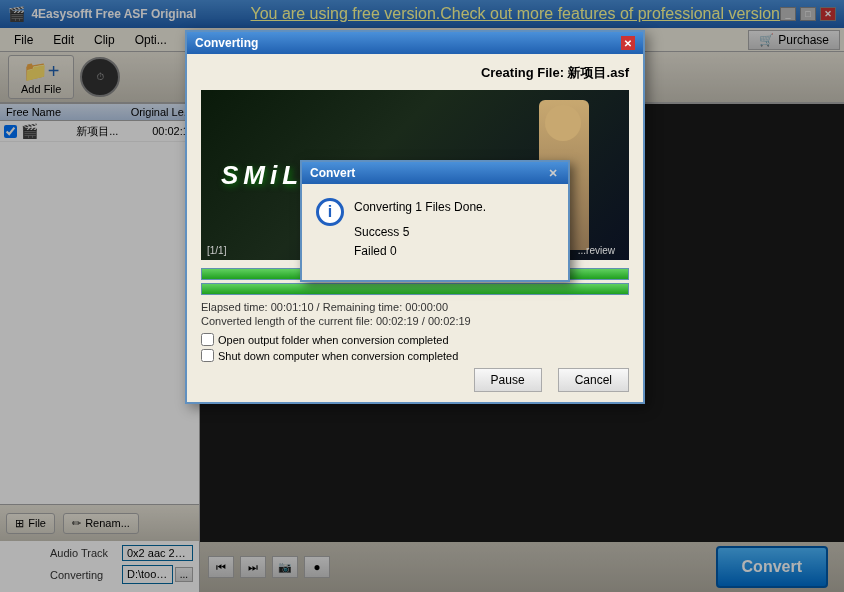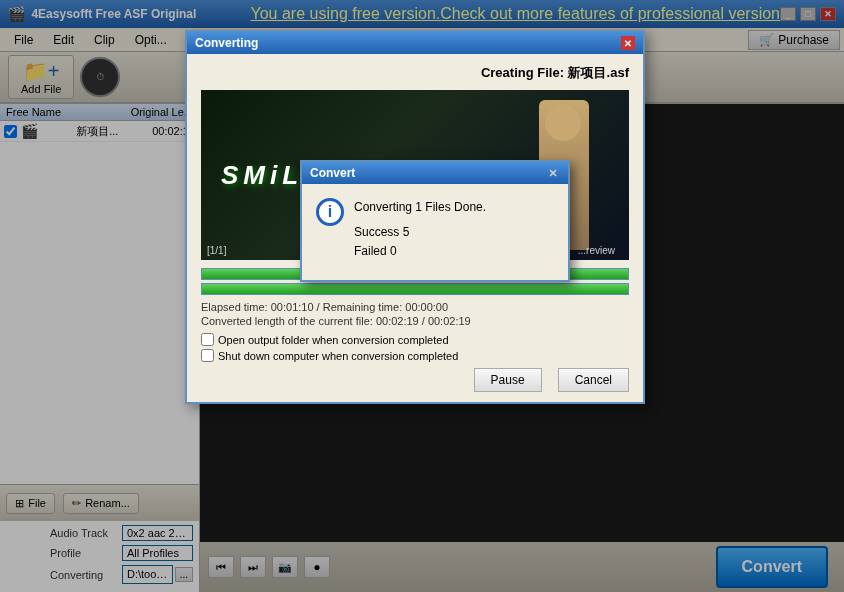--- a/index.html
+++ b/index.html
@@ -359,24 +359,20 @@
             <span>✏</span>
             <span>Renam...</span>
           </div>
         </div>
         <div class="props-section">
           <div class="prop-row">
             <span class="prop-label">Audio Track</span>
             <span class="prop-value">0x2 aac 2 channels</span>
           </div>
           <div class="prop-row">
-            <span class="prop-label">Profile</span>
-            <span class="prop-value">All Profiles</span>
-          </div>
-          <div class="prop-row">
             <span class="prop-label">Converting</span>
             <span class="prop-value" style="max-width:90px;">D:\tools\桌面\下载吧</span>
             <button class="prop-browse">...</button>
           </div>
         </div>
       </div>
     </div>
 
     <div class="right-panel" style="position:relative;">
       <span class="watermark-text">easysoft</span>

